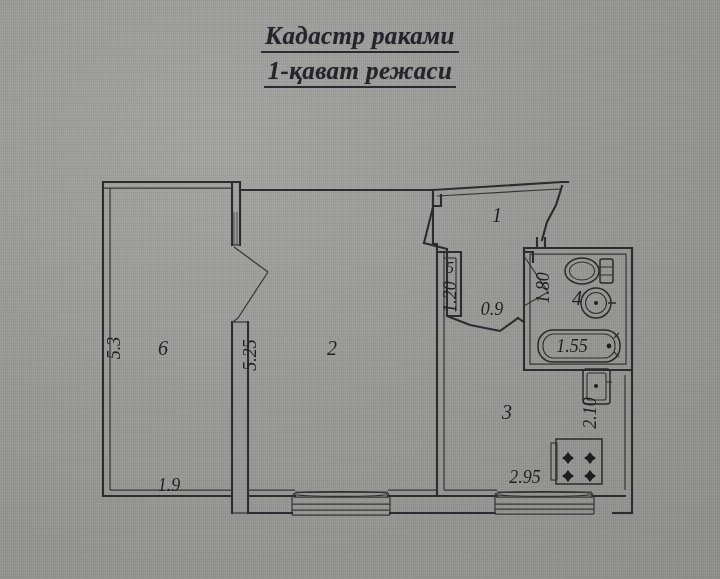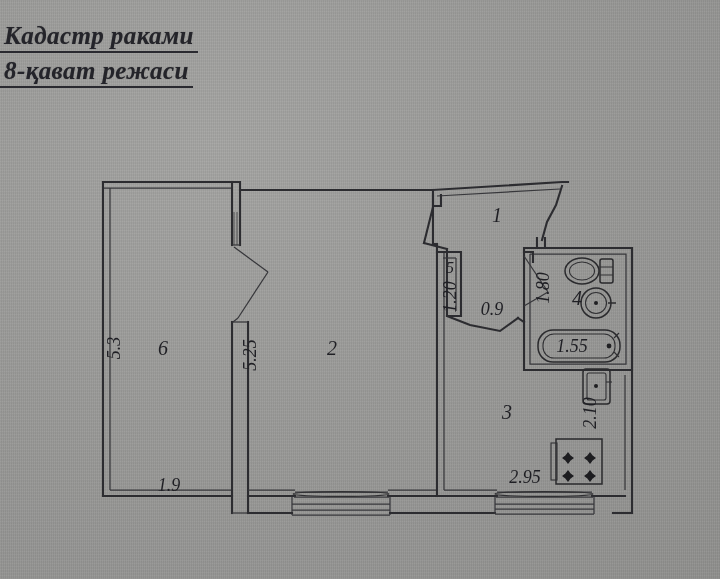--- a/index.html
+++ b/index.html
@@ -15,21 +15,21 @@
     position:absolute;inset:0;
     width:720px;height:579px;
     background:
       repeating-linear-gradient(90deg, rgba(255,255,255,.035) 0 1px, rgba(0,0,0,.030) 1px 2px),
       repeating-linear-gradient(0deg, rgba(255,255,255,.025) 0 1px, rgba(0,0,0,.022) 1px 3px),
       radial-gradient(ellipse at 30% 25%, #a5a5a3 0%, #9a9a98 45%, #8f8f8d 100%);
   }
   
   #title-block{
     position:absolute;left:0;top:22px;width:720px;
-    text-align:left;
+    text-align:center;
     pointer-events:none;
   }
   .title-line{
     display:inline-block;
     font-style:italic;
     font-weight:700;
     font-size:25px;
     letter-spacing:.4px;
     color:#24242a;
     border-bottom:2px solid #2a2a30;
@@ -63,21 +63,21 @@
 </head>
 <body>
 
 <div id="page"></div>
 
 <div id="title-block">
   <span class="title-row">
     <span class="title-line">Кадастр раками</span>
   </span>
   <span class="title-row">
-    <span class="title-line">8-қават режаси</span>
+    <span class="title-line">1-қават режаси</span>
   </span>
 </div>
 
 <div id="plan-wrap">
 <svg id="plan" viewBox="0 0 720 579" xmlns="http://www.w3.org/2000/svg">
 
   <g>
 
     <path class="wall" d="M103,182 L240,182 L240,190 L433,190"></path>
     <path class="wall-thin" d="M103,188 L232,188"></path>

